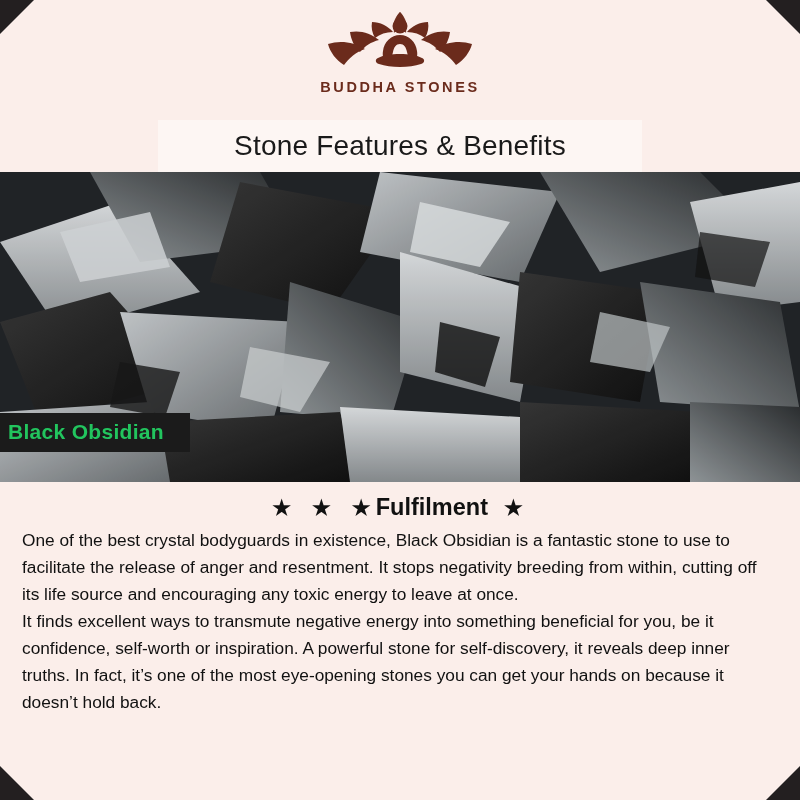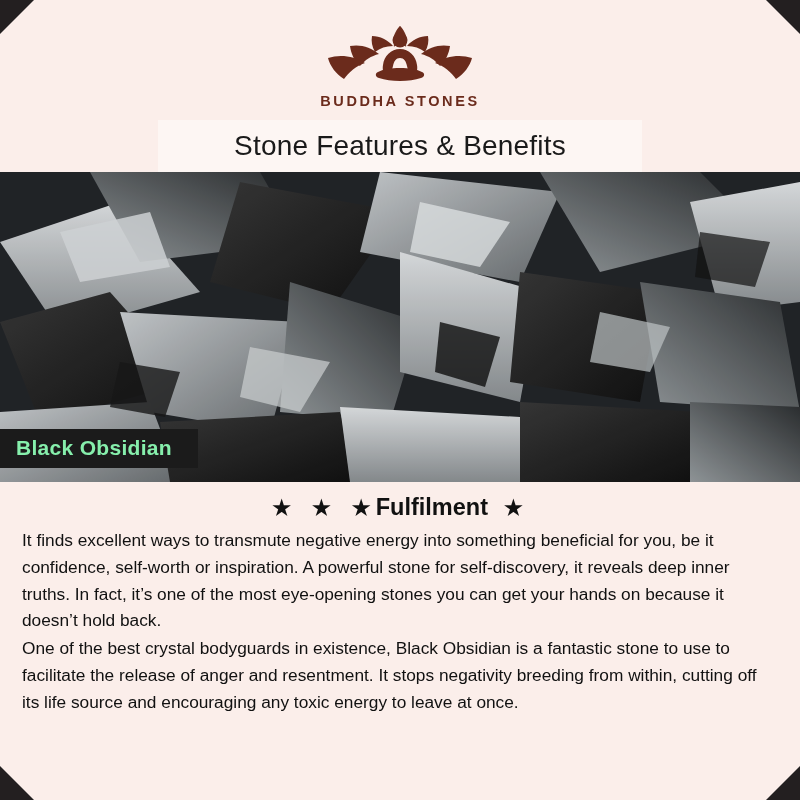--- a/index.html
+++ b/index.html
@@ -28,21 +28,20 @@
   .corner.br { bottom: 0; right: 0; border-bottom: 34px solid #231f20; border-left: 34px solid transparent; }
 
   
   .header {
     position: relative;
     height: 172px;
     background: #fbeeea;
     display: flex;
     flex-direction: column;
     align-items: center;
-    padding-top: 14px;
   }
   .logo-wrap { display: flex; flex-direction: column; align-items: center; }
   .logo-mark { width: 180px; height: 78px; display: block; }
   .brand-name {
     font-size: 14.5px;
     letter-spacing: 2.6px;
     font-weight: bold;
     color: #6b2b1c;
     margin-top: 1px;
   }
@@ -67,24 +66,24 @@
   .hero {
     position: relative;
     width: 800px;
     height: 310px;
     overflow: hidden;
     background: #2b2b2b;
   }
   .hero svg { position: absolute; inset: 0; width: 800px; height: 310px; display: block; }
   .caption-bar {
     position: absolute;
-    left: 0; bottom: 14px;
+    left: 0; bottom: 30px;
     background: #1b1b1b;
-    color: #86efac;
-    padding: 7px 26px 8px 16px;
+    color: #22c55e;
+    padding: 7px 26px 8px 8px;
     font-size: 21px;
     font-weight: bold;
     letter-spacing: 0.3px;
     z-index: 5;
   }
 
   
   .body-sec {
     position: relative;
     width: 800px;
@@ -211,17 +210,17 @@
         <span class="star">★</span>
       </span>
       <span class="benefit">
         <span class="star">★</span>
         <span>Fulfilment</span>
       </span>
       <span class="benefit">
         <span class="star">★</span>
       </span>
     </div>
+    <p class="para">One of the best crystal bodyguards in existence, Black Obsidian is a fantastic stone to use to facilitate the release of anger and resentment. It stops negativity breeding from within, cutting off its life source and encouraging any toxic energy to leave at once.</p>
     <p class="para">It finds excellent ways to transmute negative energy into something beneficial for you, be it confidence, self-worth or inspiration. A powerful stone for self-discovery, it reveals deep inner truths. In fact, it’s one of the most eye-opening stones you can get your hands on because it doesn’t hold back.</p>
-    <p class="para">One of the best crystal bodyguards in existence, Black Obsidian is a fantastic stone to use to facilitate the release of anger and resentment. It stops negativity breeding from within, cutting off its life source and encouraging any toxic energy to leave at once.</p>
   </div>
 
 </div>
 
 </body></html>

